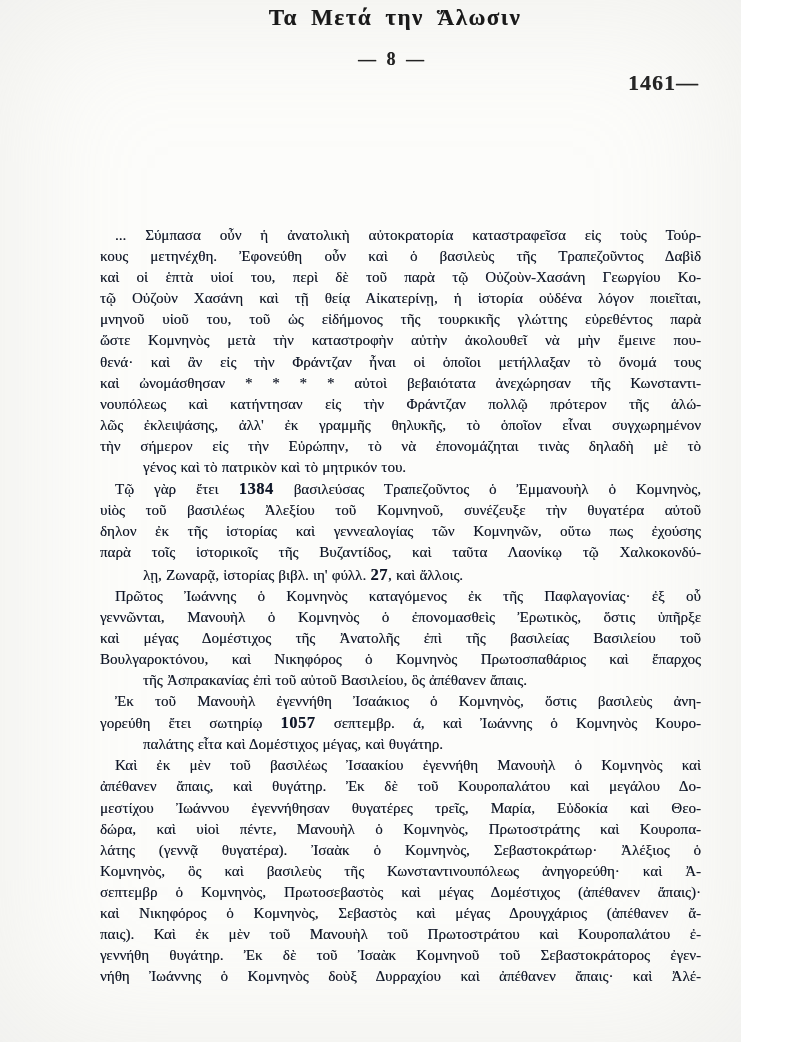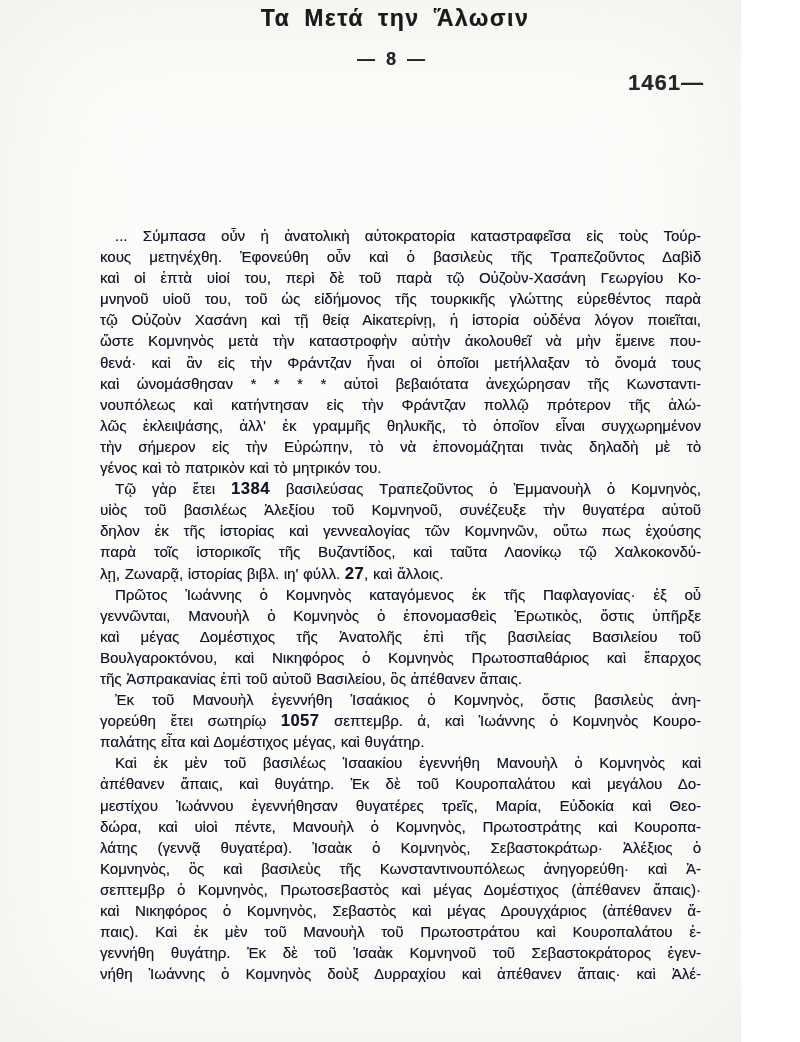--- a/index.html
+++ b/index.html
@@ -6,21 +6,21 @@
     margin: 0;
     padding: 0;
     background: #ffffff;
   }
   .page {
     position: relative;
     width: 741px;
     height: 1042px;
     background: #fcfcfa;
     overflow: hidden;
-    font-family: Liberation Sans, sans-serif;
+    font-family: Liberation Serif, serif;
     color: #1d1d1d;
     box-shadow: inset 0 0 140px rgba(205,205,198,0.28);
   }
   .title {
     position: absolute;
     top: 5px;
     left: 0;
     width: 790px;
     text-align: center;
     font-size: 23px;
@@ -63,20 +63,21 @@
     color: #0f172a;
     text-shadow: 0.25px 0.25px 0.35px rgba(40,40,40,0.55);
   }
   .line {
     text-align: justify;
     text-align-last: justify;
     white-space: normal;
   }
   .line.last {
     text-align-last: left;
+    margin-left: 43px;
   }
   .line.first {
     text-indent: 15px;
   }
   .bold-num {
     font-weight: bold;
     font-size: 16.5px;
     letter-spacing: 0.5px;
   }
 </style>
@@ -85,22 +86,22 @@
 
 <div class="page">
   <div class="title">Τα Μετά την Ἅλωσιν</div>
   <div class="pagenum">— 8 —</div>
   <div class="yearnote">1461—</div>
   <div class="body-text">
       <div class="para">
         <div class="line first">... Σύμπασα οὖν ἡ ἀνατολικὴ αὐτοκρατορία καταστραφεῖσα εἰς τοὺς Τούρ-</div>
         <div class="line">κους μετηνέχθη. Ἐφονεύθη οὖν καὶ ὁ βασιλεὺς τῆς Τραπεζοῦντος Δαβὶδ</div>
         <div class="line">καὶ οἱ ἑπτὰ υἱοί του, περὶ δὲ τοῦ παρὰ τῷ Οὐζοὺν-Χασάνη Γεωργίου Κο-</div>
+        <div class="line">τῷ Οὐζοὺν Χασάνη καὶ τῇ θείᾳ Αἰκατερίνῃ, ἡ ἱστορία οὐδένα λόγον ποιεῖται,</div>
         <div class="line">μνηνοῦ υἱοῦ του, τοῦ ὡς εἰδήμονος τῆς τουρκικῆς γλώττης εὑρεθέντος παρὰ</div>
-        <div class="line">τῷ Οὐζοὺν Χασάνη καὶ τῇ θείᾳ Αἰκατερίνῃ, ἡ ἱστορία οὐδένα λόγον ποιεῖται,</div>
         <div class="line">ὥστε Κομνηνὸς μετὰ τὴν καταστροφὴν αὐτὴν ἀκολουθεῖ νὰ μὴν ἔμεινε που-</div>
         <div class="line">θενά· καὶ ἂν εἰς τὴν Φράντζαν ἦναι οἱ ὁποῖοι μετήλλαξαν τὸ ὄνομά τους</div>
         <div class="line">καὶ ὠνομάσθησαν * * * * αὐτοὶ βεβαιότατα ἀνεχώρησαν τῆς Κωνσταντι-</div>
         <div class="line">νουπόλεως καὶ κατήντησαν εἰς τὴν Φράντζαν πολλῷ πρότερον τῆς ἁλώ-</div>
         <div class="line">λῶς ἐκλειψάσης, ἀλλ' ἐκ γραμμῆς θηλυκῆς, τὸ ὁποῖον εἶναι συγχωρημένον</div>
         <div class="line">τὴν σήμερον εἰς τὴν Εὐρώπην, τὸ νὰ ἐπονομάζηται τινὰς δηλαδὴ μὲ τὸ</div>
         <div class="line last">γένος καὶ τὸ πατρικὸν καὶ τὸ μητρικόν του.</div>
       </div>
       <div class="para">
         <div class="line first"><span>Τῷ γὰρ ἔτει </span><span class="bold-num">1384</span><span> βασιλεύσας Τραπεζοῦντος ὁ Ἐμμανουὴλ ὁ Κομνηνὸς,</span></div>

